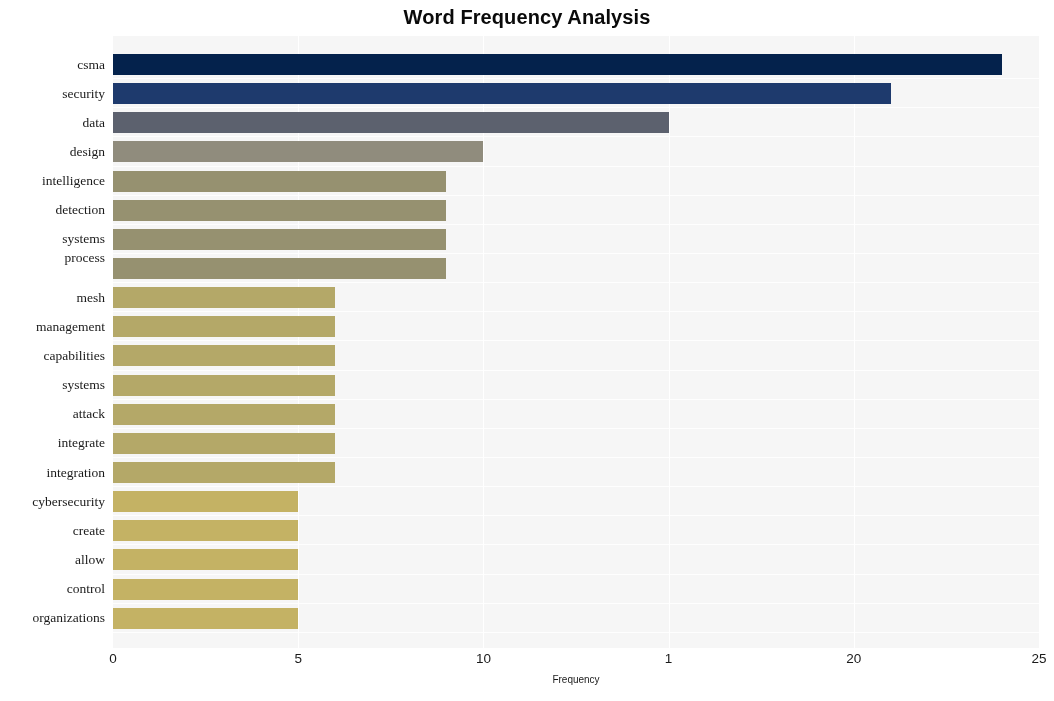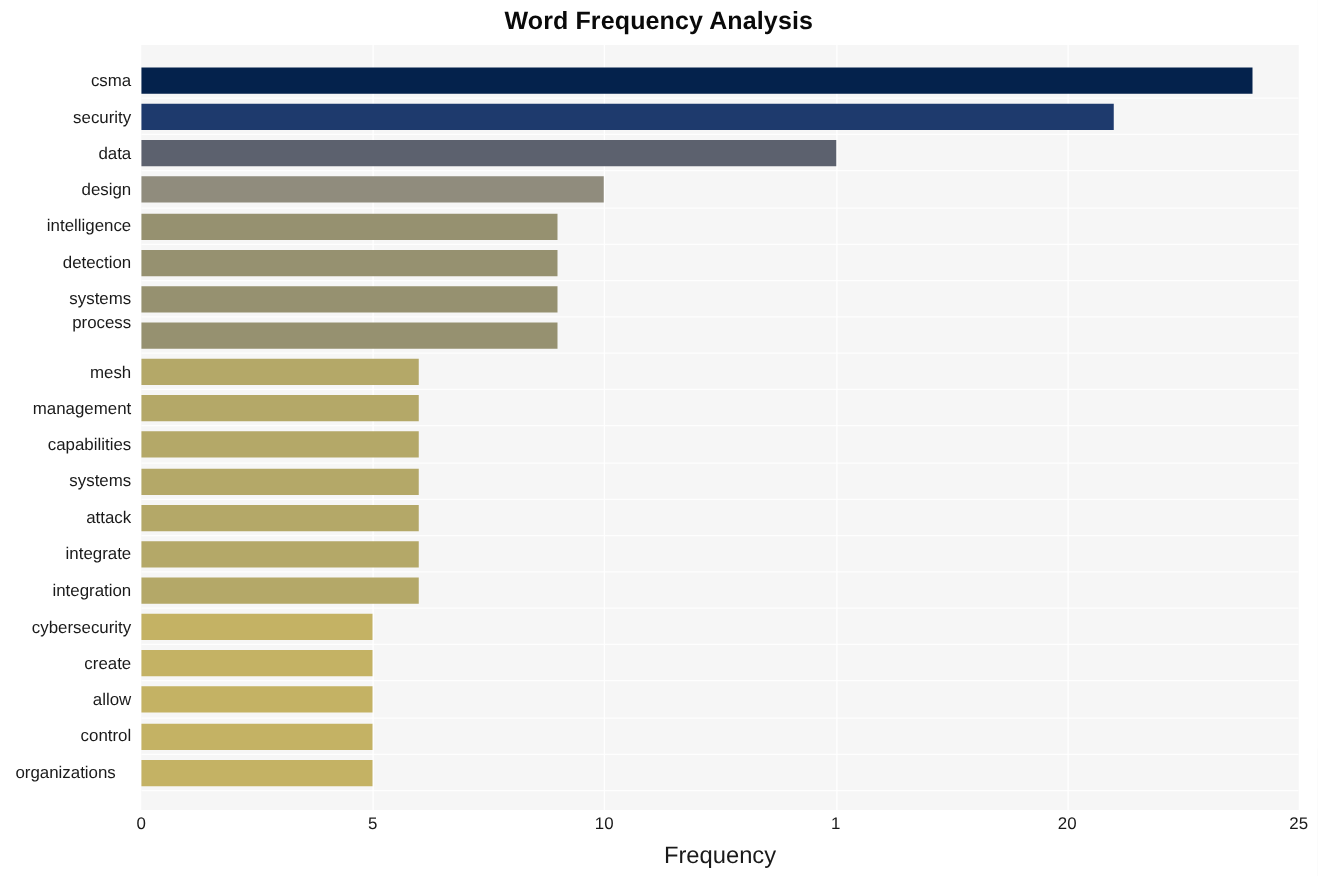--- a/index.html
+++ b/index.html
@@ -74,20 +74,21 @@
     height: 100%;
   }
 
   
   #y-axis-labels {
     position: absolute;
     left: 0;
     top: 36px;
     width: 105px;
     height: 612px;
+    font-family: Liberation Serif, serif;
   }
   .y-tick-label {
     position: absolute;
     right: 0;
     width: 105px;
     text-align: right;
     font-size: 13.5px;
     color: #1a1a1a;
     white-space: nowrap;
   }
@@ -108,21 +109,21 @@
     color: #1a1a1a;
     white-space: nowrap;
   }
 
   #x-axis-title {
     position: absolute;
     left: 113px;
     top: 674px;
     width: 926px;
     text-align: center;
-    font-size: 19px;
+    font-size: 10px;
     color: #1a1a1a;
   }
 </style>
 </head>
 <body>
 
 <div id="figure">
 
   <div id="chart-title">Word Frequency Analysis</div>
 
@@ -226,21 +227,21 @@
       <div class="y-tick-label" style="top: 282.846px;">management</div>
       <div class="y-tick-label" style="top: 311.989px;">capabilities</div>
       <div class="y-tick-label" style="top: 341.131px;">systems</div>
       <div class="y-tick-label" style="top: 370.274px;">attack</div>
       <div class="y-tick-label" style="top: 399.417px;">integrate</div>
       <div class="y-tick-label" style="top: 428.56px;">integration</div>
       <div class="y-tick-label" style="top: 457.703px;">cybersecurity</div>
       <div class="y-tick-label" style="top: 486.846px;">create</div>
       <div class="y-tick-label" style="top: 515.989px;">allow</div>
       <div class="y-tick-label" style="top: 545.131px;">control</div>
-      <div class="y-tick-label" style="top: 574.274px; text-align: center;">organizations</div>
+      <div class="y-tick-label" style="top: 574.274px;">organizations</div>
     </div>
 
   <div id="x-axis-labels">
       <div class="x-tick-label" style="left: 113px;">0</div>
       <div class="x-tick-label" style="left: 298.2px;">5</div>
       <div class="x-tick-label" style="left: 483.4px;">10</div>
       <div class="x-tick-label" style="left: 668.6px;">1</div>
       <div class="x-tick-label" style="left: 853.8px;">20</div>
       <div class="x-tick-label" style="left: 1039px;">25</div>
     </div>

